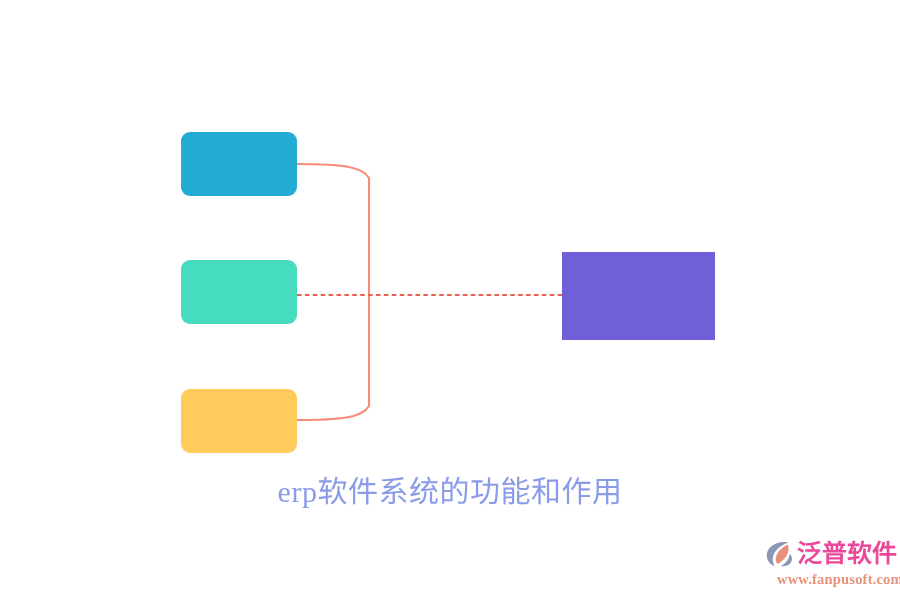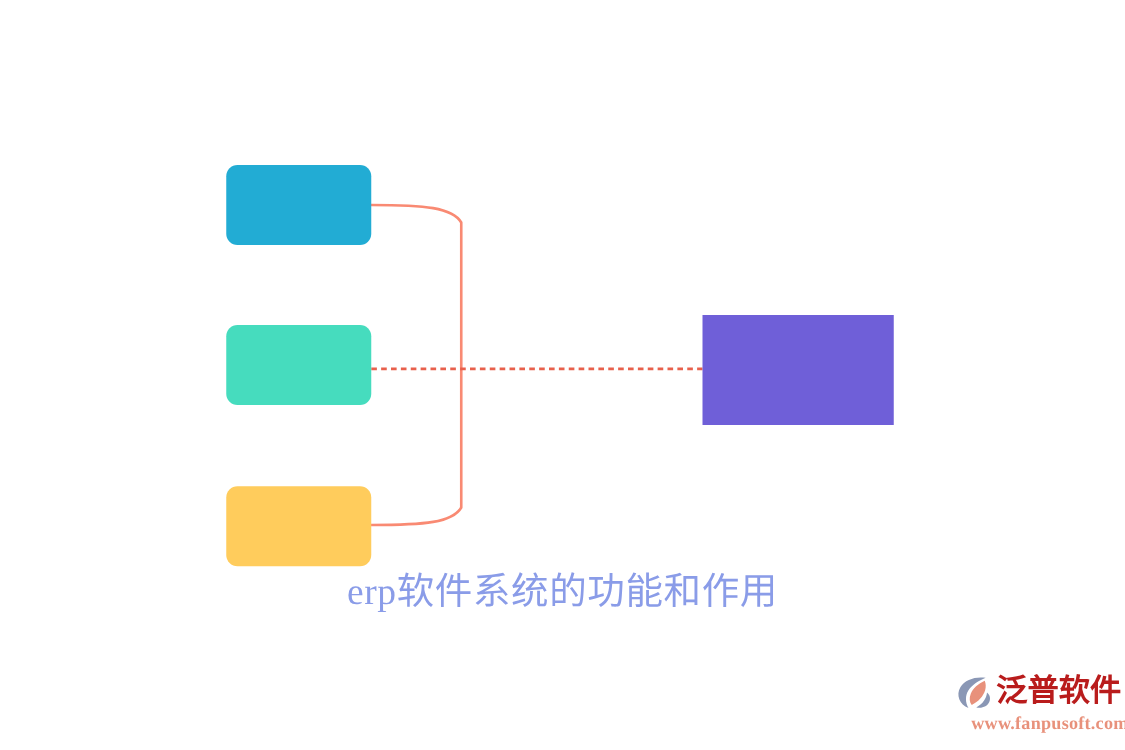--- a/index.html
+++ b/index.html
@@ -52,21 +52,21 @@
     width: 900px;
     height: 470px;
     overflow: visible;
     pointer-events: none;
   }
 
   
   #caption {
     position: absolute;
     left: 0;
-    top: 452px;
+    top: 470px;
     width: 900px;
     text-align: center;
     font-family: "Liberation Serif", "DejaVu Serif", serif;
     font-size: 30px;
     line-height: 44px;
     letter-spacing: 0.5px;
     white-space: nowrap;
   }
 
   
@@ -149,18 +149,18 @@
 
         <path d="M24.8 6.6 C19.6 9.0 15.4 12.6 13.6 16.9
                  C12.2 20.3 12.6 23.6 14.4 26.0
                  C19.8 23.2 23.7 19.0 25.1 14.2
                  C25.9 11.5 25.7 8.9 24.8 6.6 Z" fill="#E8917B"></path>
 
         <path d="M26.6 16.0 C26.2 21.0 23.0 25.3 18.0 27.9
                  C22.6 28.9 26.8 27.2 28.4 23.6
                  C29.7 20.7 28.9 17.9 26.6 16.0 Z" fill="#8A97B5"></path>
       </svg>
-      <div id="logo-wordmark" style="color:#b91c1c;">泛普软件</div>
+      <div id="logo-wordmark" style="color:#ec4899;">泛普软件</div>
     </div>
     <div id="logo-url" style="color:#E8917B;">www.fanpusoft.com</div>
   </div>
 
 </div>
 
 </body></html>

